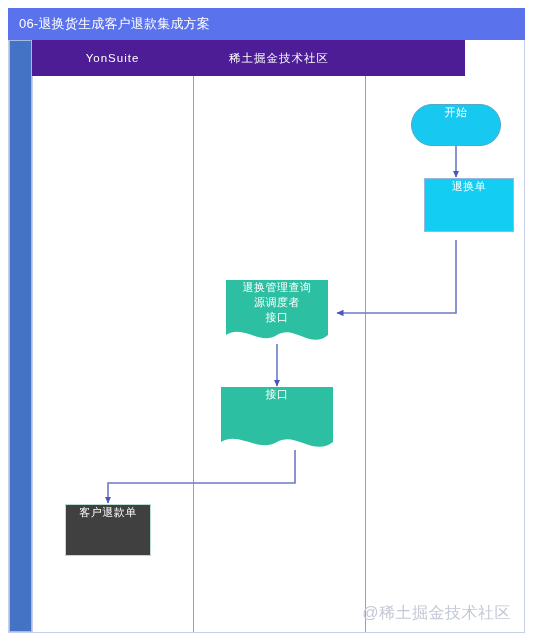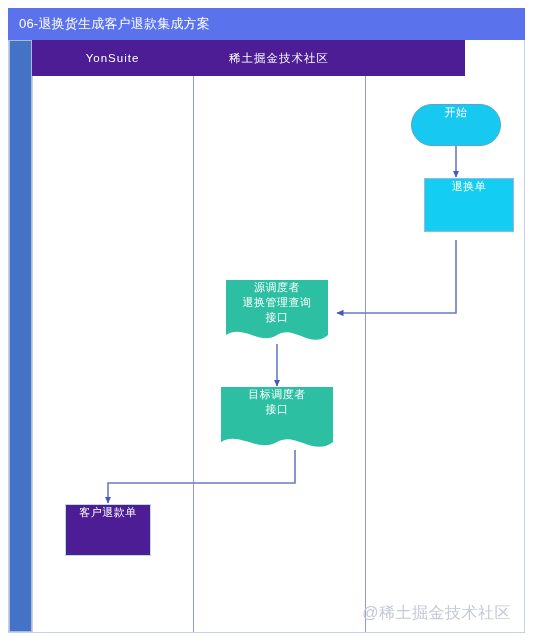--- a/index.html
+++ b/index.html
@@ -146,21 +146,21 @@
     position: relative;
     z-index: 2;
     width: 100%;
     padding-bottom: 10px;
     box-sizing: border-box;
   }
   .doc-line { display: block; }
 
   
   .node-rect-mint {
-    background: #4c1d95;
+    background: #404040;
     border: 1px solid #b9dfd0;
     color: #ffffff;
   }
 
   
   .conn {
     position: absolute;
     left: 0;
     top: 0;
     width: 533px;
@@ -229,32 +229,31 @@
 
   <div class="node node-rect-cyan" style="left:415px; top:178px; width:90px; height:54px;margin-left:9px;">
     <span>退换单</span>
   </div>
 
   <div class="node node-doc" style="left:226px; top:280px; width:102px; height:66px;">
     <svg class="doc-svg" viewBox="0 0 102 66" preserveAspectRatio="none" xmlns="http://www.w3.org/2000/svg">
       <path d="M0,0 L102,0 L102,55 C85,70 68,44 51,55 C34,66 17,44 0,55 Z" fill="#2cbfa1"></path>
     </svg>
     <div class="doc-text">
+      <span class="doc-line">退换管理查询</span>
       <span class="doc-line">源调度者</span>
-      <span class="doc-line">退换管理查询</span>
       <span class="doc-line">接口</span>
     </div>
   </div>
 
   <div class="node node-doc" style="left:221px; top:387px; width:112px; height:66px;">
     <svg class="doc-svg" viewBox="0 0 112 66" preserveAspectRatio="none" xmlns="http://www.w3.org/2000/svg">
       <path d="M0,0 L112,0 L112,55 C93,70 74,44 56,55 C37,66 18,44 0,55 Z" fill="#2cbfa1"></path>
     </svg>
     <div class="doc-text">
-      <span class="doc-line">目标调度者</span>
       <span class="doc-line">接口</span>
     </div>
   </div>
 
   <div class="node node-rect-mint" style="left:65px; top:504px; width:86px; height:52px;">
     <span>客户退款单</span>
   </div>
 
   <div class="watermark">@稀土掘金技术社区</div>
 

